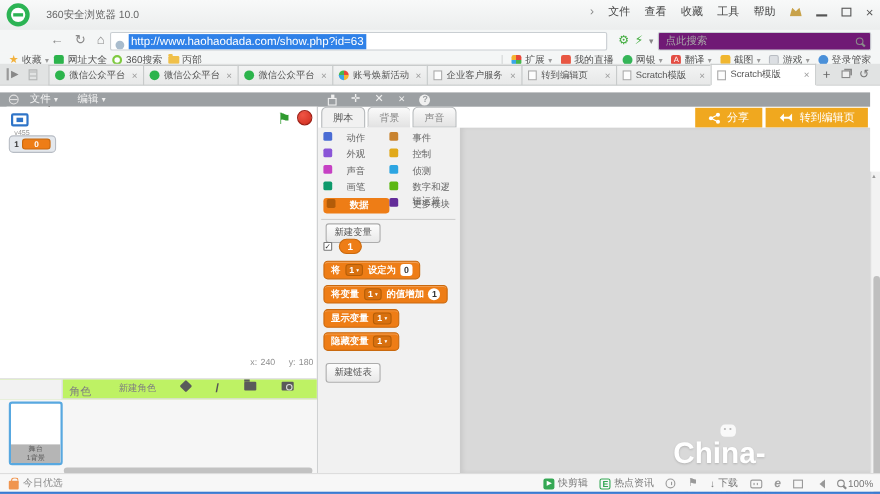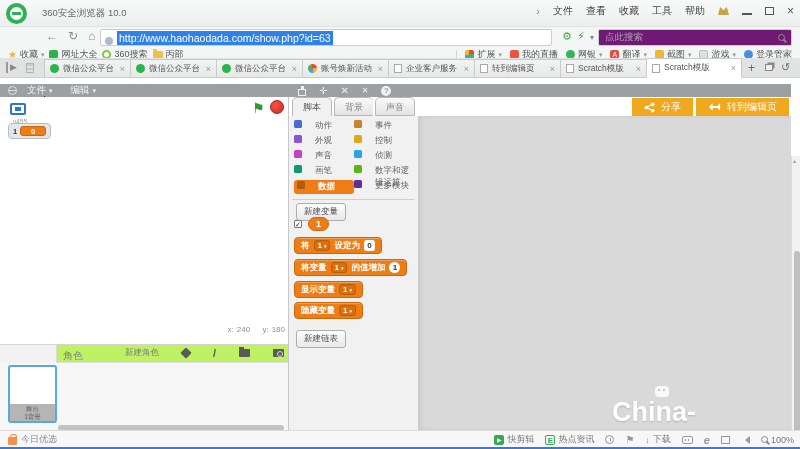--- a/index.html
+++ b/index.html
@@ -95,21 +95,21 @@
     color:#fff; font-size:7.5px; font-weight:bold; text-align:center; line-height:9px; }
   .vdiv { position:absolute; left:288px; top:19px; width:1px; height:333px; background:#c6c8ca; }
   .mousexy { position:absolute; left:150px; top:247px; width:135px; text-align:right; font-size:8px; color:#8f8f8f; }
   .mousexy span { margin-left:3px; }
 
   
   .spritepane { position:absolute; left:0; top:266px; width:288px; height:86px; background:#f6f6f6; border-top:1px solid #d4d4d4; }
   .sphead { position:absolute; left:0; top:0; width:288px; height:18px; background:#bef264; border-bottom:1px solid #ddd; }
   .spheadcell { position:absolute; left:0; top:0; width:57px; height:18px; background:#f2f2f2; border-right:1px solid #dcdcdc; }
   .sptitle { position:absolute; left:63px; top:4px; font-size:10px; color:#808080; }
-  .spnew { position:absolute; right:4px; top:2px; display:flex; align-items:center; gap:23px; font-size:8.5px; color:#808080; }
+  .spnew { position:absolute; right:21px; top:2px; display:flex; gap:23px; font-size:8.5px; color:#808080; }
   .ic-lib { width:8px; height:8px; background:#5a5a5a; transform:rotate(45deg); border-radius:1px; }
   .ic-paint { font-size:11px; color:#555; font-weight:bold; }
   .ic-folder { width:11px; height:8px; background:#5a5a5a; border-radius:1px; position:relative; }
   .ic-folder::before { content:""; position:absolute; top:-2px; left:0; width:5px; height:2px; background:#5a5a5a; }
   .ic-cam { width:11px; height:8px; background:#5a5a5a; border-radius:1px; position:relative; }
   .ic-cam::after { content:""; position:absolute; left:3.5px; top:2px; width:4px; height:4px; border-radius:50%; border:1px solid #ddd; }
   .stagethumb { position:absolute; left:8px; top:20px; width:49px; height:58px; background:#fff;
     border:2px solid #58a8e0; border-radius:3px; overflow:hidden; }
   .thumblabel { position:absolute; left:0; bottom:0; width:100%; height:17px; background:#b5b5b5;
     color:#5e5e5e; font-size:6.5px; text-align:center; line-height:8px; padding-top:1px; }

